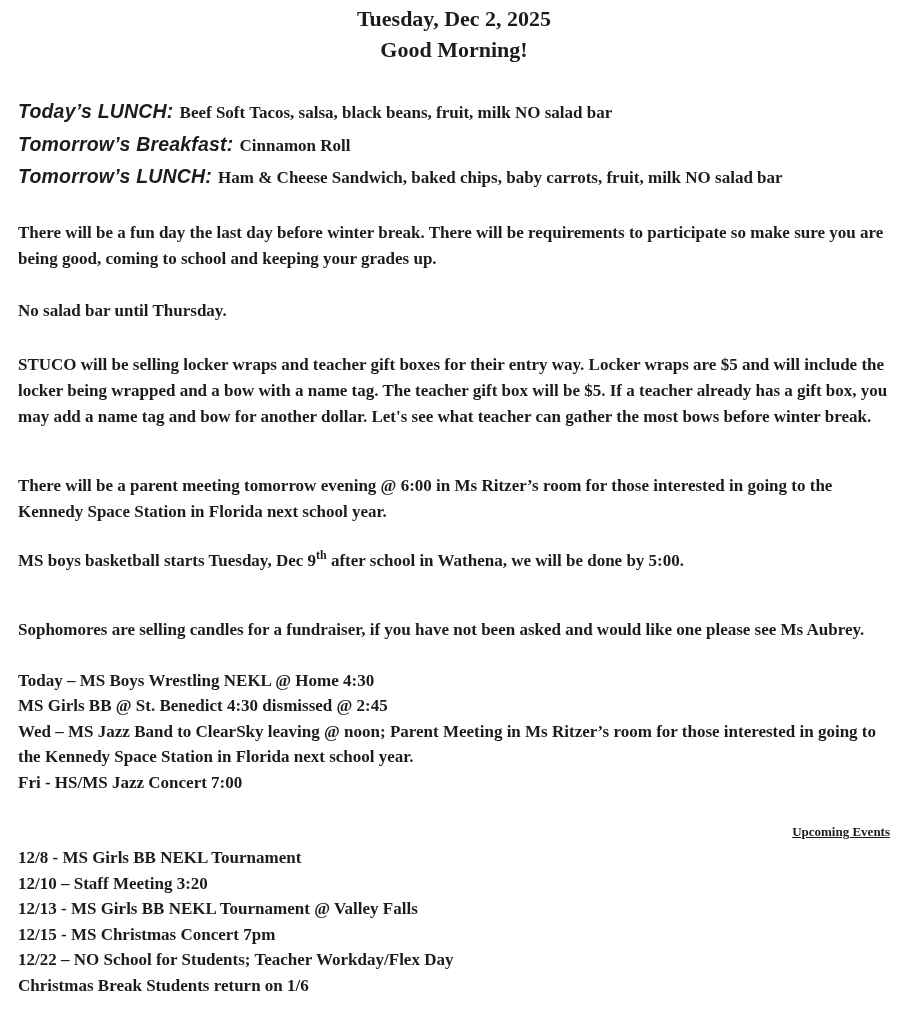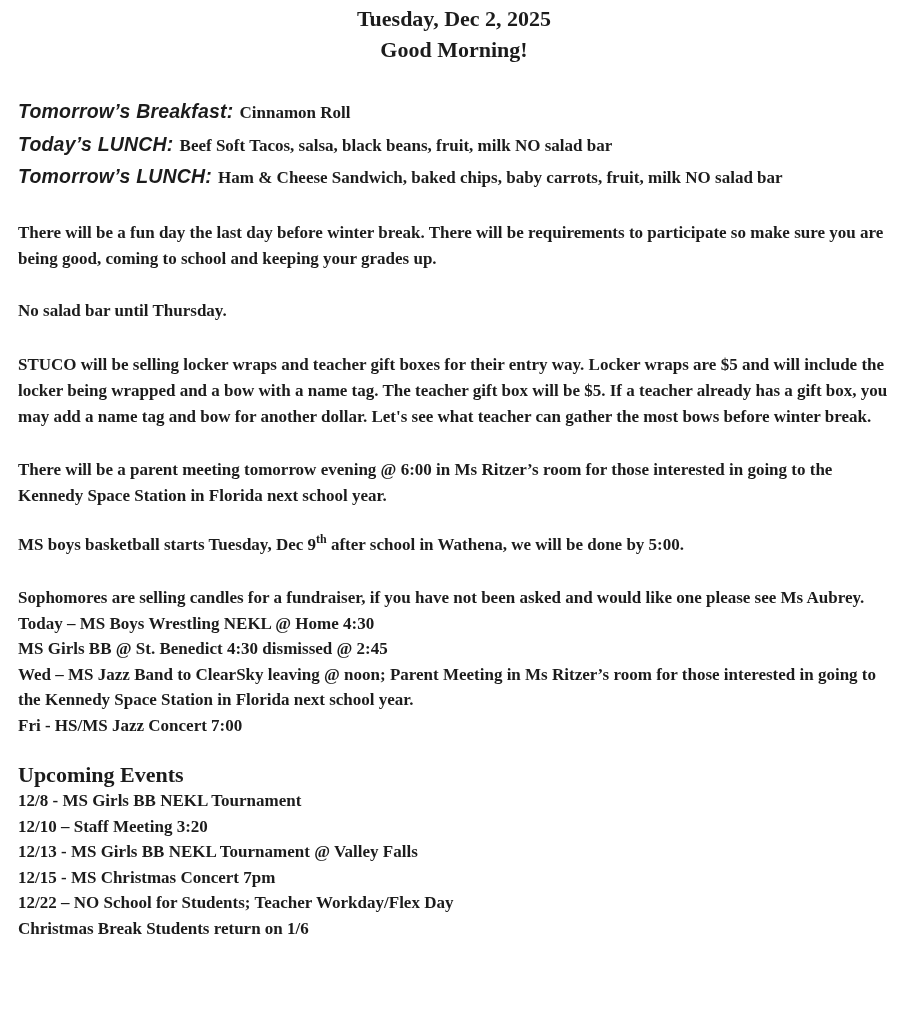--- a/index.html
+++ b/index.html
@@ -42,49 +42,51 @@
   .menu-text {
     font-size: 17px;
   }
   .para {
     font-size: 17px;
     line-height: 26px;
     margin: 0;
   }
   .mt-26 { margin-top: 26px; }
   .mt-28 { margin-top: 28px; }
-  .mt-27 { margin-top: 27px; }
+  .mt-27 { margin-top: 43px; }
   .mt-23 { margin-top: 23px; }
-  .mt-25 { }
+  .mt-25 { margin-top: 25px; }
   .mt-24 { margin-top: 24px; }
   .sched-line, .event-line {
     font-size: 17px;
     line-height: 25.6px;
   }
   .underline-heading {
-    font-size: 22px;
+    font-size: 13px;
     line-height: 25.6px;
+    text-decoration: underline;
+    text-align: right;
   }
   sup {
     font-size: 12px;
     line-height: 0;
     vertical-align: super;
   }
 </style>
 </head>
 <body>
 
 <div class="doc">
 
   <div class="title-line">Tuesday, Dec 2, 2025</div>
   <div class="title-line">Good Morning!</div>
 
   <div class="menu-section">
+    <div class="menu-line"><span class="menu-label">Today’s LUNCH:</span><span class="menu-text">Beef Soft Tacos, salsa, black beans, fruit, milk NO salad bar</span></div>
     <div class="menu-line"><span class="menu-label">Tomorrow’s Breakfast:</span><span class="menu-text">Cinnamon Roll</span></div>
-    <div class="menu-line"><span class="menu-label">Today’s LUNCH:</span><span class="menu-text">Beef Soft Tacos, salsa, black beans, fruit, milk NO salad bar</span></div>
     <div class="menu-line"><span class="menu-label">Tomorrow’s LUNCH:</span><span class="menu-text">Ham &amp; Cheese Sandwich, baked chips, baby carrots, fruit, milk NO salad bar</span></div>
   </div>
 
   <p class="para mt-26">There will be a fun day the last day before winter break. There will be requirements to participate so make sure you are being good, coming to school and keeping your grades up.</p>
 
   <p class="para mt-26">No salad bar until Thursday.</p>
 
   <p class="para mt-28">STUCO will be selling locker wraps and teacher gift boxes for their entry way. Locker wraps are $5 and will include the locker being wrapped and a bow with a name tag. The teacher gift box will be $5. If a teacher already has a gift box, you may add a name tag and bow for another dollar. Let's see what teacher can gather the most bows before winter break.</p>
 
   <p class="para mt-27">There will be a parent meeting tomorrow evening @ 6:00 in Ms Ritzer’s room for those interested in going to the Kennedy Space Station in Florida next school year.</p>

